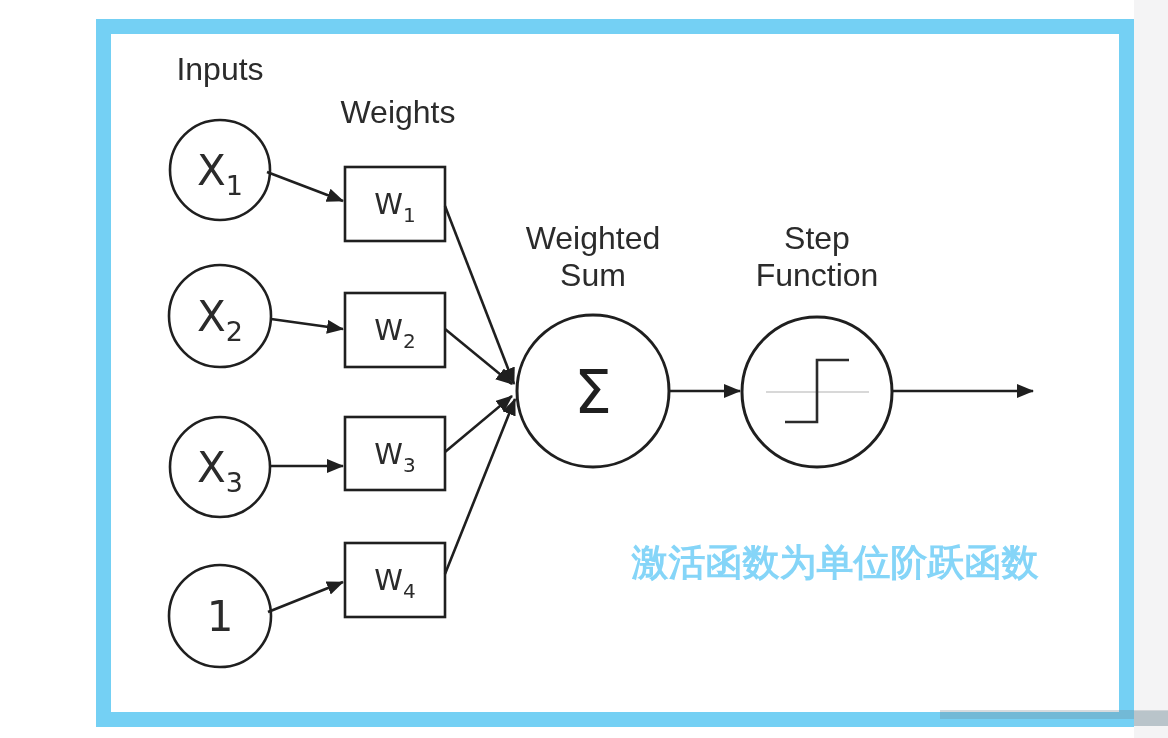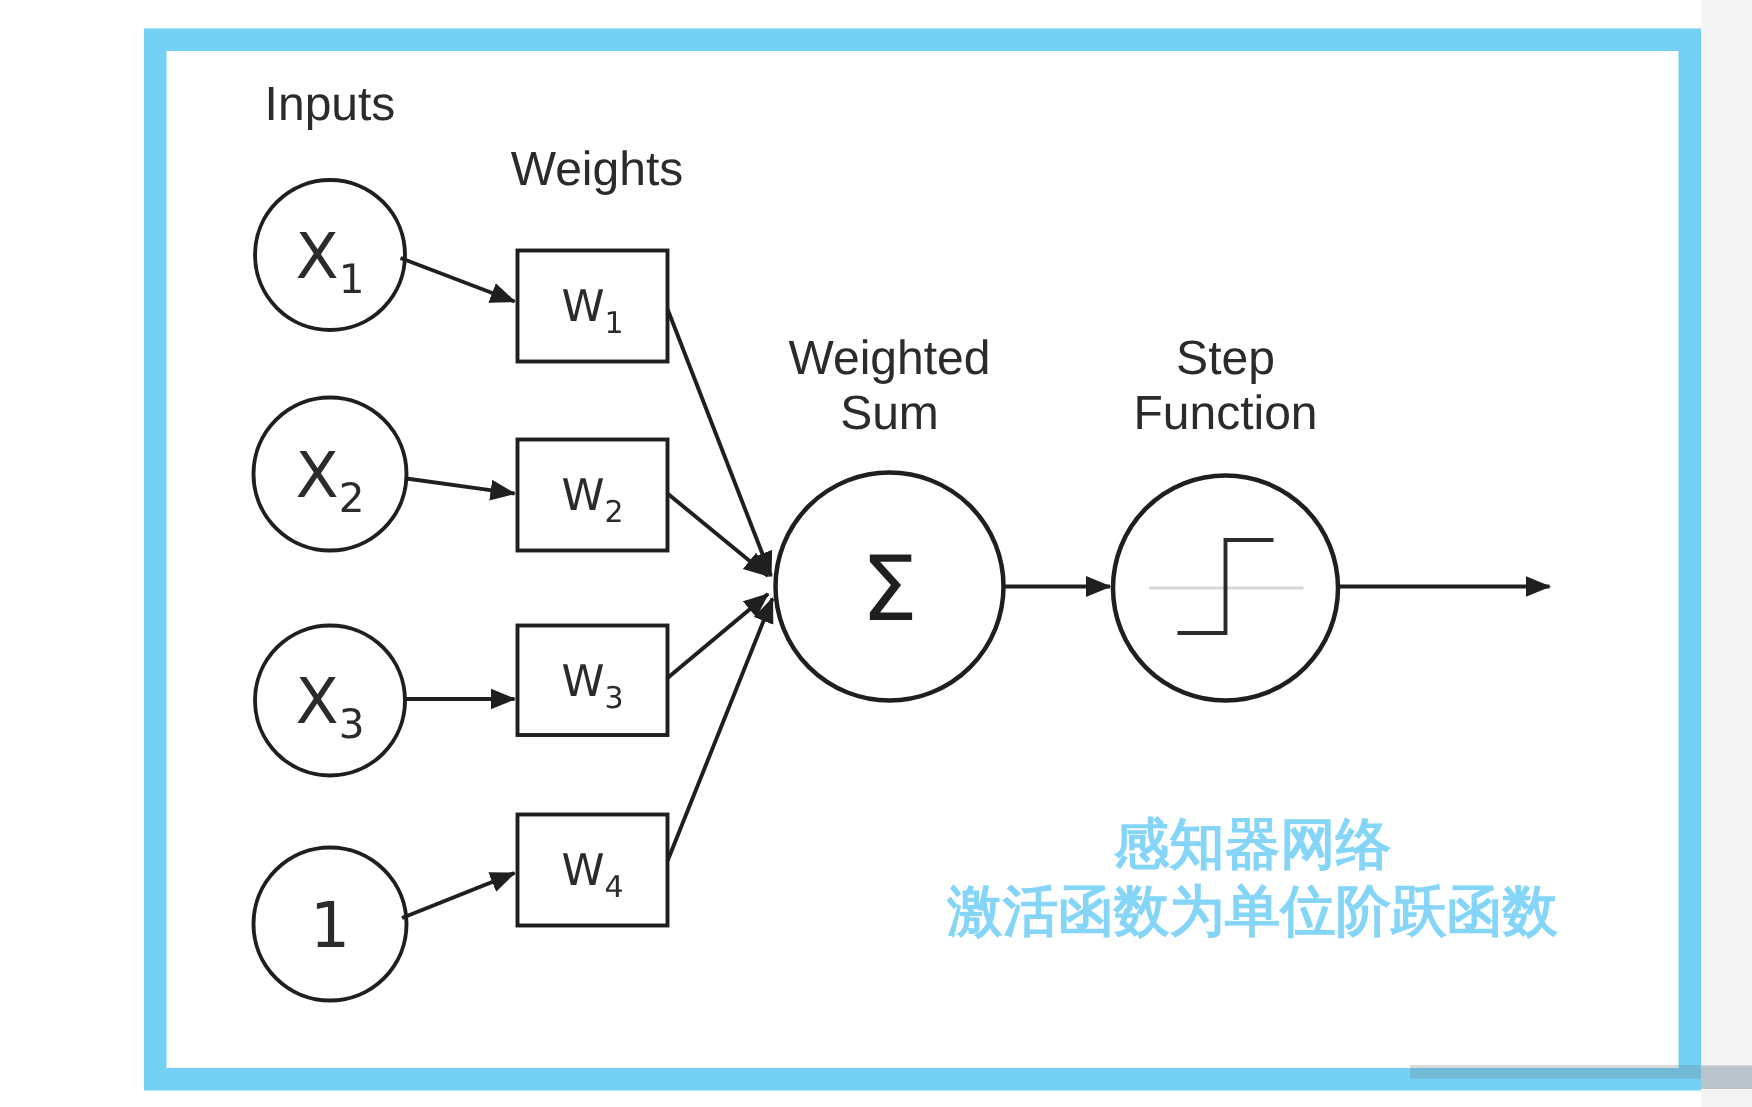--- a/index.html
+++ b/index.html
@@ -96,18 +96,17 @@
   <circle cx="817" cy="392" r="75" fill="#ffffff" stroke="#1f1f1f" stroke-width="3"></circle>
   <g>
     <line x1="766" y1="392" x2="869" y2="392" stroke="#d8d8d8" stroke-width="2"></line>
     <path d="M785,422 L817,422 L817,360 L849,360" fill="none" stroke="#2b2b2b" stroke-width="2.6"></path>
   </g>
 
   <line x1="892" y1="391" x2="1033" y2="391" stroke="#1f1f1f" stroke-width="2.6" marker-end="url(#arrow)"></line>
 </svg>
 
 <div class="caption">
-  <div>感知器网络</div>
   <div>激活函数为单位阶跃函数</div>
 </div>
 
 <div class="band-shadow"></div>
 <div class="band-ext"></div>
 
 </body></html>

